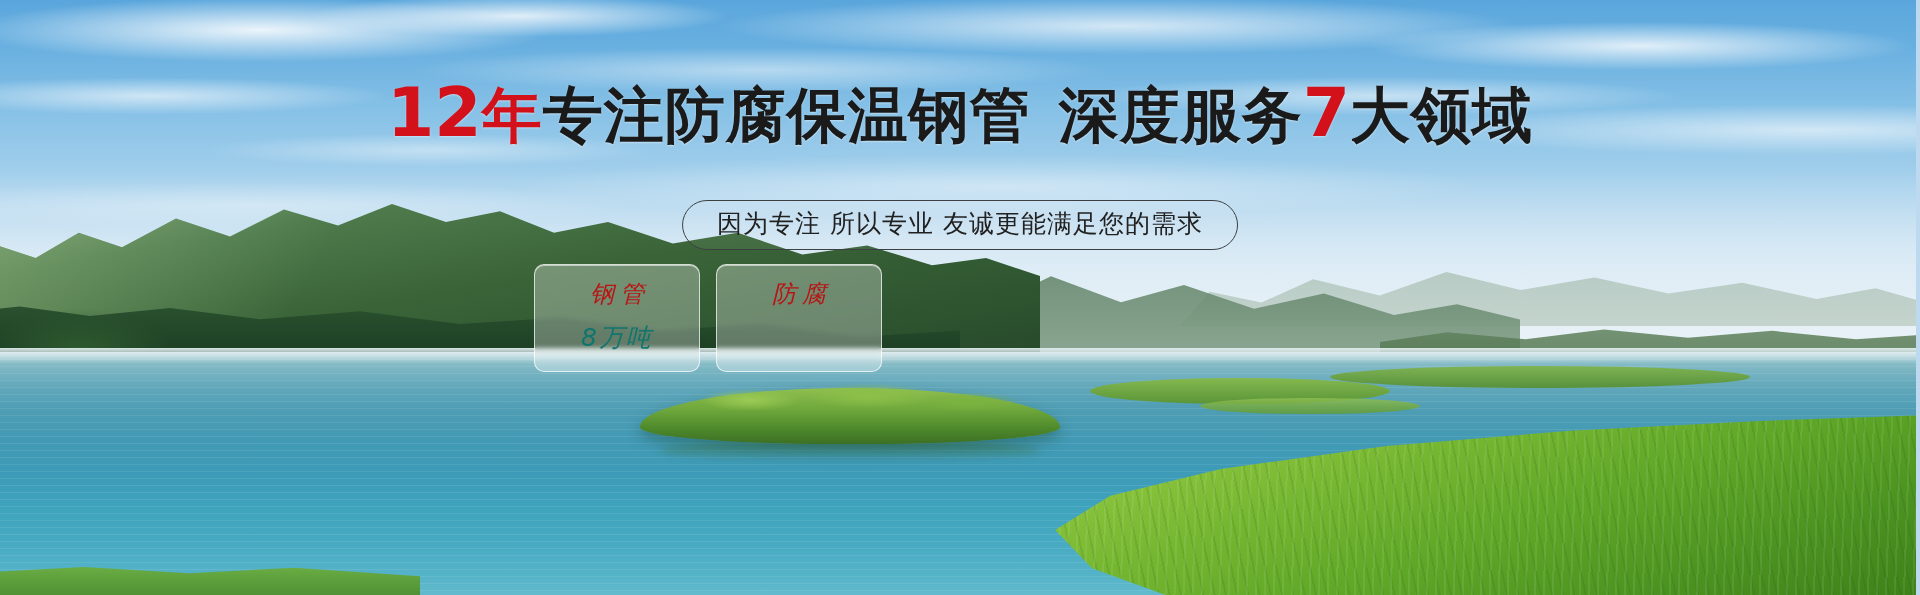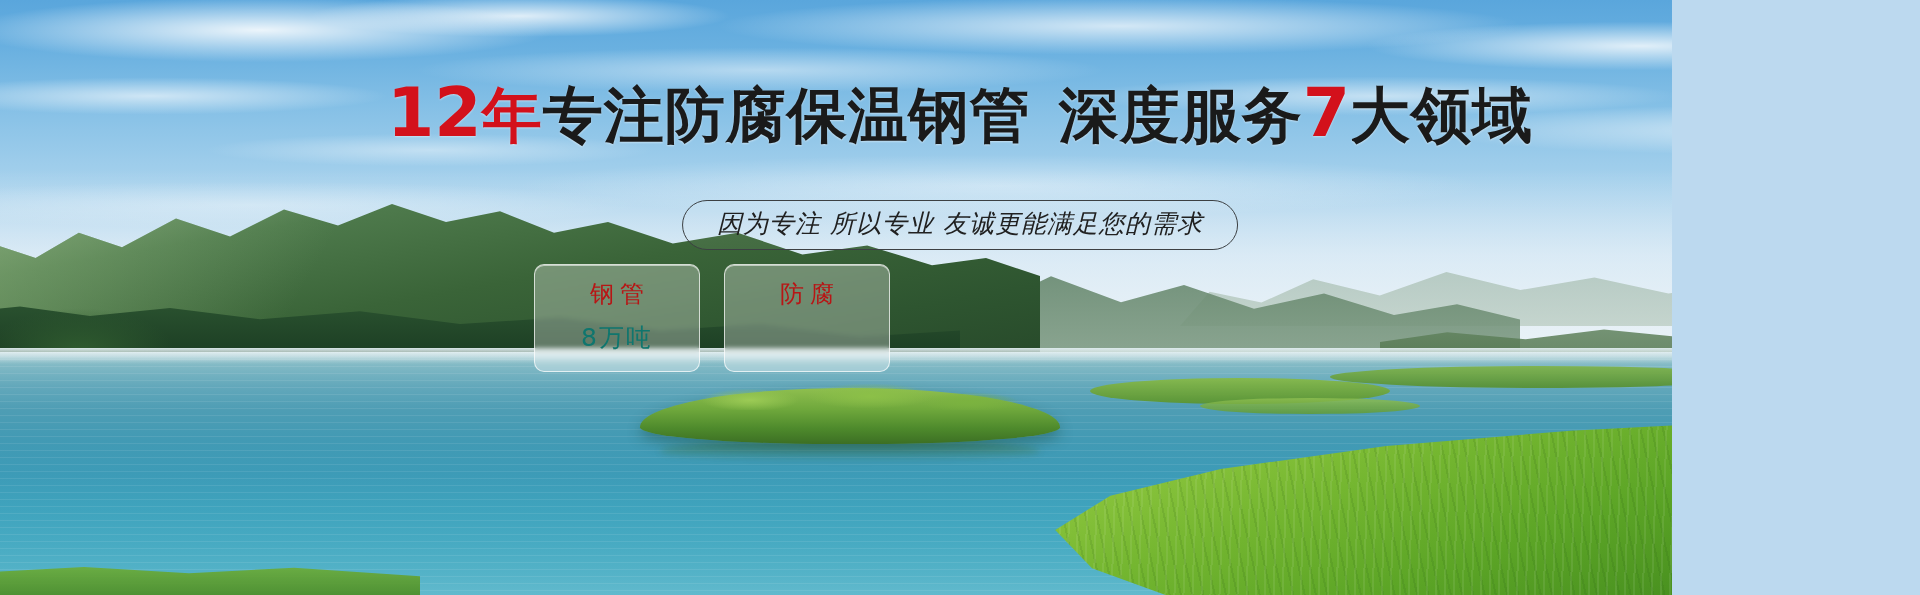--- a/index.html
+++ b/index.html
@@ -2,21 +2,21 @@
 <html><head>
 <meta charset="utf-8">
 <style>
   html,body{margin:0;padding:0;}
   body{
     width:1920px;height:595px;overflow:hidden;
     font-family:"Liberation Sans","DejaVu Sans",sans-serif;
     background:#bcd9ef;
   }
   #banner{
-    position:relative;width:1672px;height:595px;overflow:hidden;
+    position:relative;width:1916px;height:595px;overflow:hidden;
   }
 
   
   .layer{position:absolute;left:0;top:0;width:1920px;height:595px;}
 
   
   .sky{
     background:linear-gradient(180deg,
       #5aa6dc 0%, #69b0e0 8%, #85c0e6 18%,
       #a4d0ec 30%, #bfdcf0 42%, #d4e6f3 52%,
@@ -199,27 +199,27 @@
     border:1.6px solid #3c4043;
     border-radius:26px;
     padding:8px 34px 10px 34px;
     font-size:25px;
     line-height:30px;
     color:#212121;
     letter-spacing:1px;
     white-space:nowrap;
     background:rgba(255,255,255,.06);
     font-family:"DejaVu Sans","Liberation Sans",sans-serif;
-    font-style:italic;
   }
 
   .cards{
     position:absolute;left:534px;top:264px;
     display:flex;
-    gap:24px;
+    gap:16px;
+    font-style:italic;
   }
   .card{
     width:148px;
     padding:14px 8px 18px 8px;
     border:1px solid rgba(255,255,255,.70);
     border-radius:10px;
     background:rgba(255,255,255,.30);
     backdrop-filter:blur(2px);
     text-align:center;
     box-shadow:inset 0 1px 0 rgba(255,255,255,.55);

